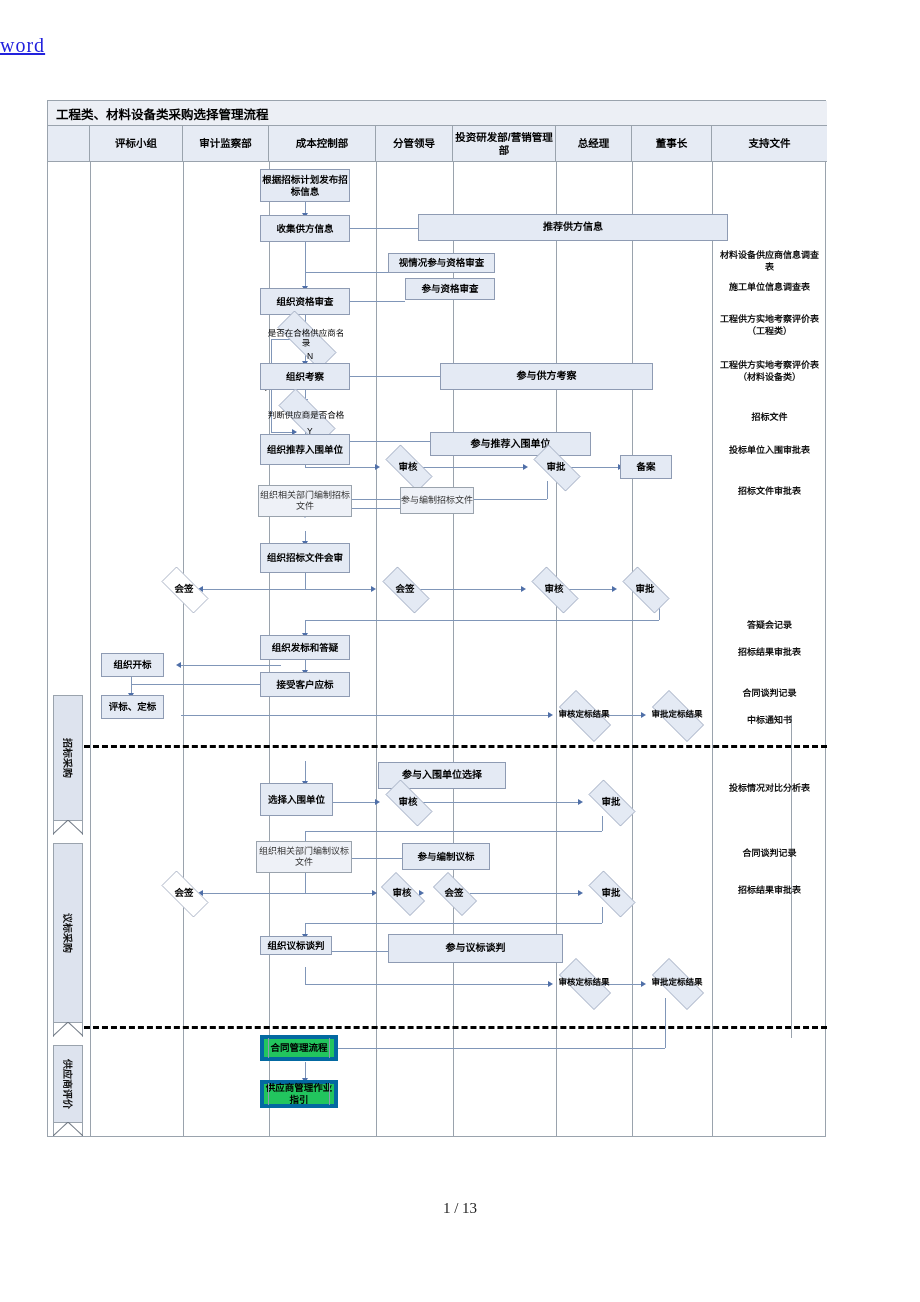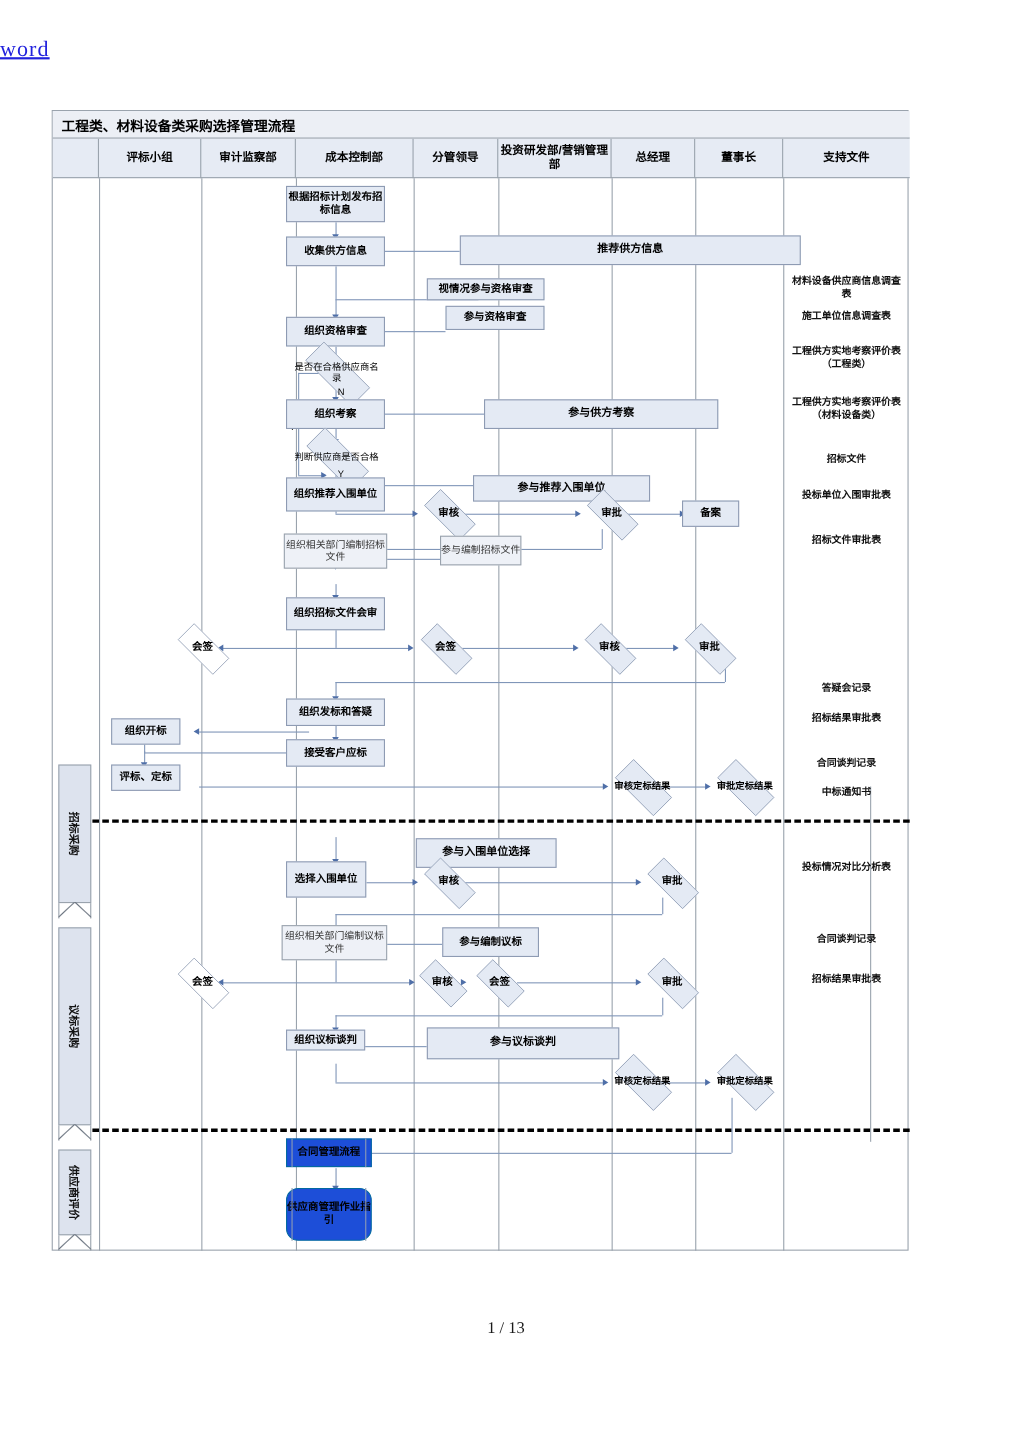--- a/index.html
+++ b/index.html
@@ -90,21 +90,21 @@
     background:#e4eaf4;border:1px solid #8e9bb3;font-weight:bold;
   }
   .proc-light{
     background:#eef1f7;border:1px solid #9aa3ad;font-weight:normal;
     color:#333;font-family:"Liberation Serif",serif;font-size:9px;
   }
   .wide{
     background:#e4eaf4;border:1px solid #8e9bb3;font-weight:bold;font-size:10px;
   }
   .predef{
-    background:#1d4ed8;border:1px solid #0369a1;font-weight:bold;
+    background:#22c55e;border:4px solid #0369a1;font-weight:bold;
   }
   .predef:before,.predef:after{
     content:"";position:absolute;top:-1px;bottom:-1px;width:0;
     border-left:1px solid #8e9bb3;
   }
   .predef:before{left:4px;}
   .predef:after{right:4px;}
 
   
   .dec{
@@ -439,21 +439,21 @@
   <div class="dec" style="left:502px;top:866px;width:68px;height:32px;">
     <span class="dshape"></span>
     <span class="dtxt" style="font-size:8.5px;">审核定标结果</span>
   </div>
   <div class="dec" style="left:595px;top:866px;width:68px;height:32px;">
     <span class="dshape"></span>
     <span class="dtxt" style="font-size:8.5px;">审批定标结果</span>
   </div>
 
   <div class="node predef" style="left:212px;top:934px;width:78px;height:26px;">合同管理流程</div>
-  <div class="node predef" style="left:212px;top:979px;width:78px;height:48px;border-radius:11px;">供应商管理作业指引</div>
+  <div class="node predef" style="left:212px;top:979px;width:78px;height:28px;">供应商管理作业指引</div>
 
   <div class="doc-txt" style="left:668px;top:148px;width:107px;">材料设备供应商信息调查表</div>
   <div class="doc-txt" style="left:668px;top:180px;width:107px;">施工单位信息调查表</div>
   <div class="doc-txt" style="left:668px;top:212px;width:107px;">工程供方实地考察评价表（工程类）</div>
   <div class="doc-txt" style="left:668px;top:258px;width:107px;">工程供方实地考察评价表（材料设备类）</div>
   <div class="doc-txt" style="left:668px;top:310px;width:107px;">招标文件</div>
   <div class="doc-txt" style="left:668px;top:343px;width:107px;">投标单位入围审批表</div>
   <div class="doc-txt" style="left:668px;top:384px;width:107px;">招标文件审批表</div>
   <div class="doc-txt" style="left:668px;top:518px;width:107px;">答疑会记录</div>
   <div class="doc-txt" style="left:668px;top:545px;width:107px;">招标结果审批表</div>

